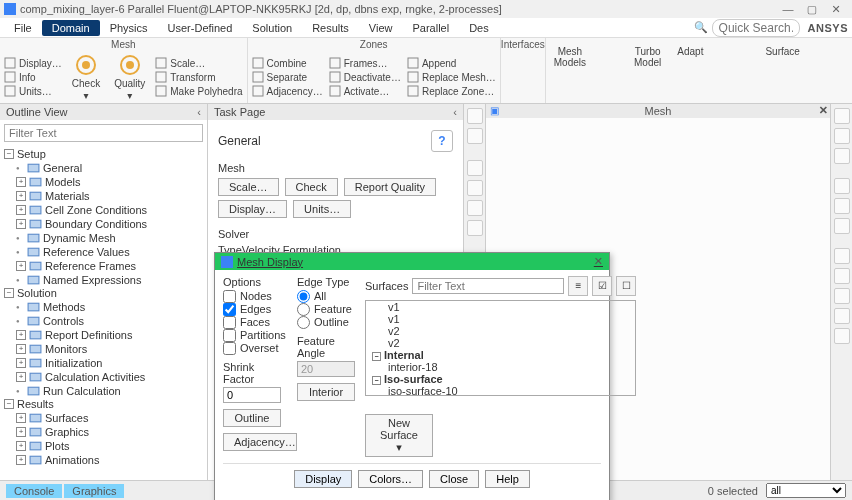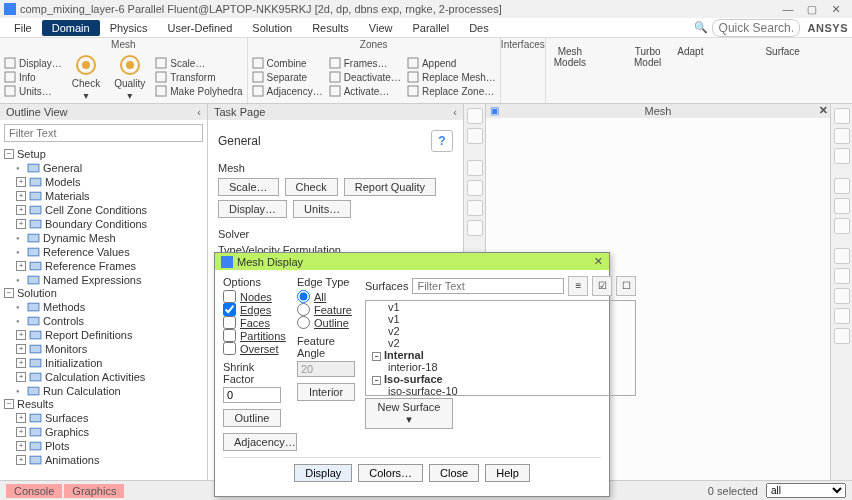--- a/index.html
+++ b/index.html
@@ -43,32 +43,32 @@
 .btnrow { display: flex; gap: 6px; margin: 4px 0; }
 .flat-btn { border: 1px solid #aaa; background: #f6f6f6; padding: 2px 10px; font-size: 11px; cursor: pointer; color: #333; }
 .graphics { flex: 1; background: #fcfcfc; position: relative; }
 .graphics .ghdr { position: absolute; top: 0; width: 100%; background: #eaeaea; padding: 1px 6px; text-align: center; font-size: 11px; color: #555; }
 .graphics .gclose { position: absolute; top: 0; right: 2px; cursor: pointer; color: #555; font-weight: bold; }
 .toolcol { width: 22px; background: #f0f0f0; display: flex; flex-direction: column; align-items: center; gap: 4px; padding-top: 4px; border-left: 1px solid #ccc; }
 .toolcol-left { border-right: 1px solid #ccc; border-left: none; }
 .toolcol .tbtn { width: 16px; height: 16px; border: 1px solid #ccc; background: #fafafa; border-radius: 2px; cursor: pointer; }
 .statusbar { height: 20px; background: #eee; border-top: 1px solid #ccc; display: flex; align-items: center; padding: 0 6px; gap: 8px; font-size: 11px; color: #555; }
 .statusbar .tabs { display: flex; gap: 2px; }
-.statusbar .tab { background: #fca5a5; padding: 1px 8px; cursor: pointer; }
+.statusbar .tab { background: #7dd3fc; padding: 1px 8px; cursor: pointer; }
 .statusbar .spacer { flex: 1; }
 .statusbar select { font-size: 10px; }
 
 .dialog { position: absolute; left: 214px; top: 252px; width: 396px; background: #fff; border: 1px solid #888; box-shadow: 2px 2px 6px rgba(0,0,0,0.25); z-index: 50; }
-.dialog .dtitle { background: #bef264; padding: 2px 6px; display: flex; align-items: center; font-size: 11px; }
+.dialog .dtitle { background: #22c55e; padding: 2px 6px; display: flex; align-items: center; font-size: 11px; text-decoration: underline; }
 .dialog .dtitle .dic { width: 12px; height: 12px; background: #3b82f6; margin-right: 4px; }
 .dialog .dtitle .dclose { margin-left: auto; cursor: pointer; color: #555; }
 .dialog .dbody { padding: 6px 8px; }
 .dcols { display: flex; gap: 10px; }
 .dcol { display: flex; flex-direction: column; gap: 2px; font-size: 11px; }
-.chk { display: flex; align-items: center; gap: 4px; text-decoration: underline; }
+.chk { display: flex; align-items: flex-start; gap: 4px; }
 .chk input { margin: 0; }
 .dinput { width: 58px; border: 1px solid #aaa; font-size: 11px; padding: 1px 3px; }
 .surf-filter { display: flex; align-items: center; gap: 4px; margin-bottom: 2px; }
 .surf-filter input { flex: 1; border: 1px solid #aaa; font-size: 11px; padding: 1px 4px; color: #888; }
 .surf-filter .sbtn { width: 20px; height: 20px; border: 1px solid #bbb; background: #f4f4f4; cursor: pointer; font-size: 10px; text-align: center; line-height: 18px; }
 .surf-list { border: 1px solid #aaa; height: 96px; overflow: auto; font-size: 11px; position: relative; }
 .surf-list .item { padding: 0 0 0 22px; cursor: default; }
 .surf-list .grp { padding: 0 0 0 6px; font-weight: bold; }
 .surf-list .grp .gt { border: 1px solid #888; width: 9px; height: 9px; font-size: 7px; line-height: 7px; display: inline-block; text-align: center; margin-right: 3px; }
 .dfooter { display: flex; justify-content: center; gap: 6px; padding: 6px 0 8px 0; border-top: 1px solid #ddd; margin-top: 6px; }
@@ -621,21 +621,21 @@
         <div class="surf-list" id="surflist">
             <div class="item">v1</div>
             <div class="item">v1</div>
             <div class="item">v2</div>
             <div class="item">v2</div>
             <div class="grp"><span class="gt">−</span>Internal</div>
             <div class="item">interior-18</div>
             <div class="grp"><span class="gt">−</span>Iso-surface</div>
             <div class="item">iso-surface-10</div>
           </div>
-        <button class="flat-btn" style="margin-top:0;width:88px"><span>New Surface</span> ▾</button>
+        <button class="flat-btn" style="margin-top:16px;width:68px"><span>New Surface</span> ▾</button>
       </div>
     </div>
     <div class="dfooter" id="dfooter">
         <button class="dbtn primary">Display</button>
         <button class="dbtn">Colors…</button>
         <button class="dbtn">Close</button>
         <button class="dbtn">Help</button>
       </div>
   </div>
 </div>

